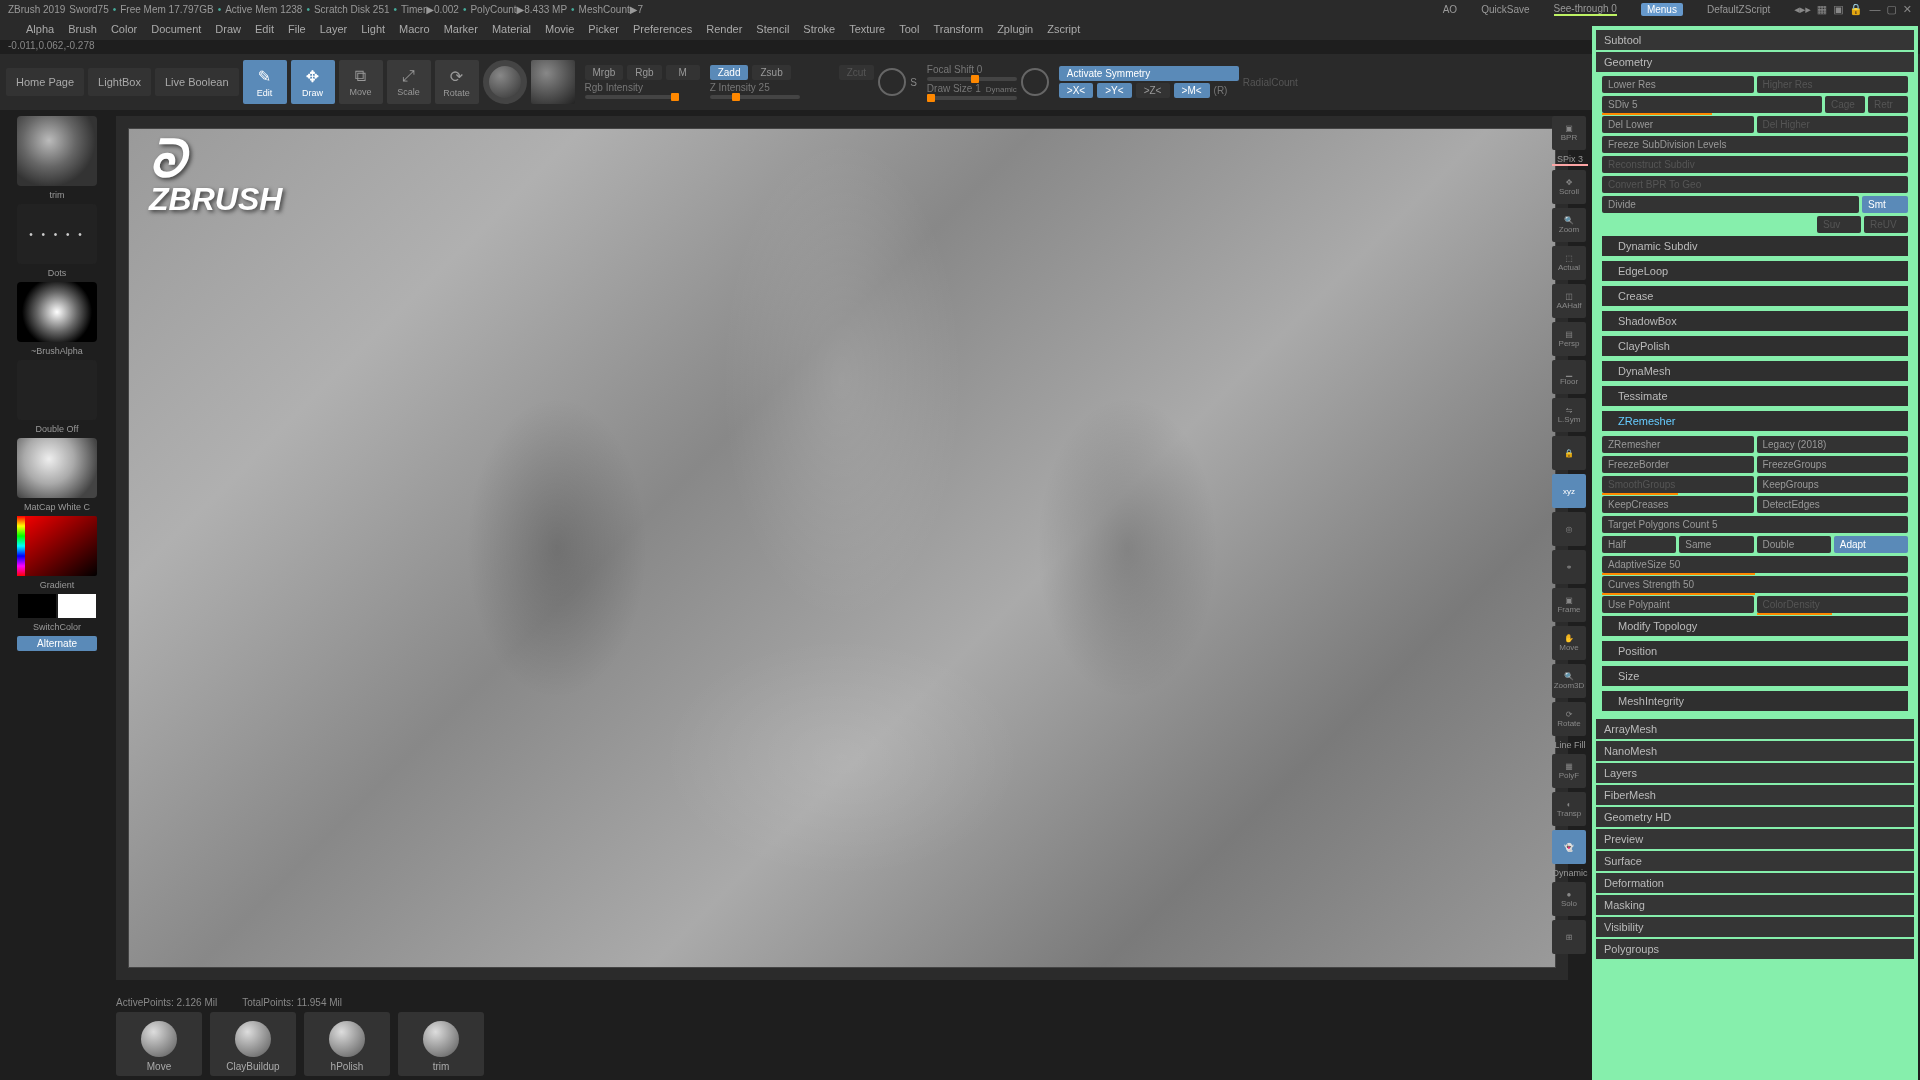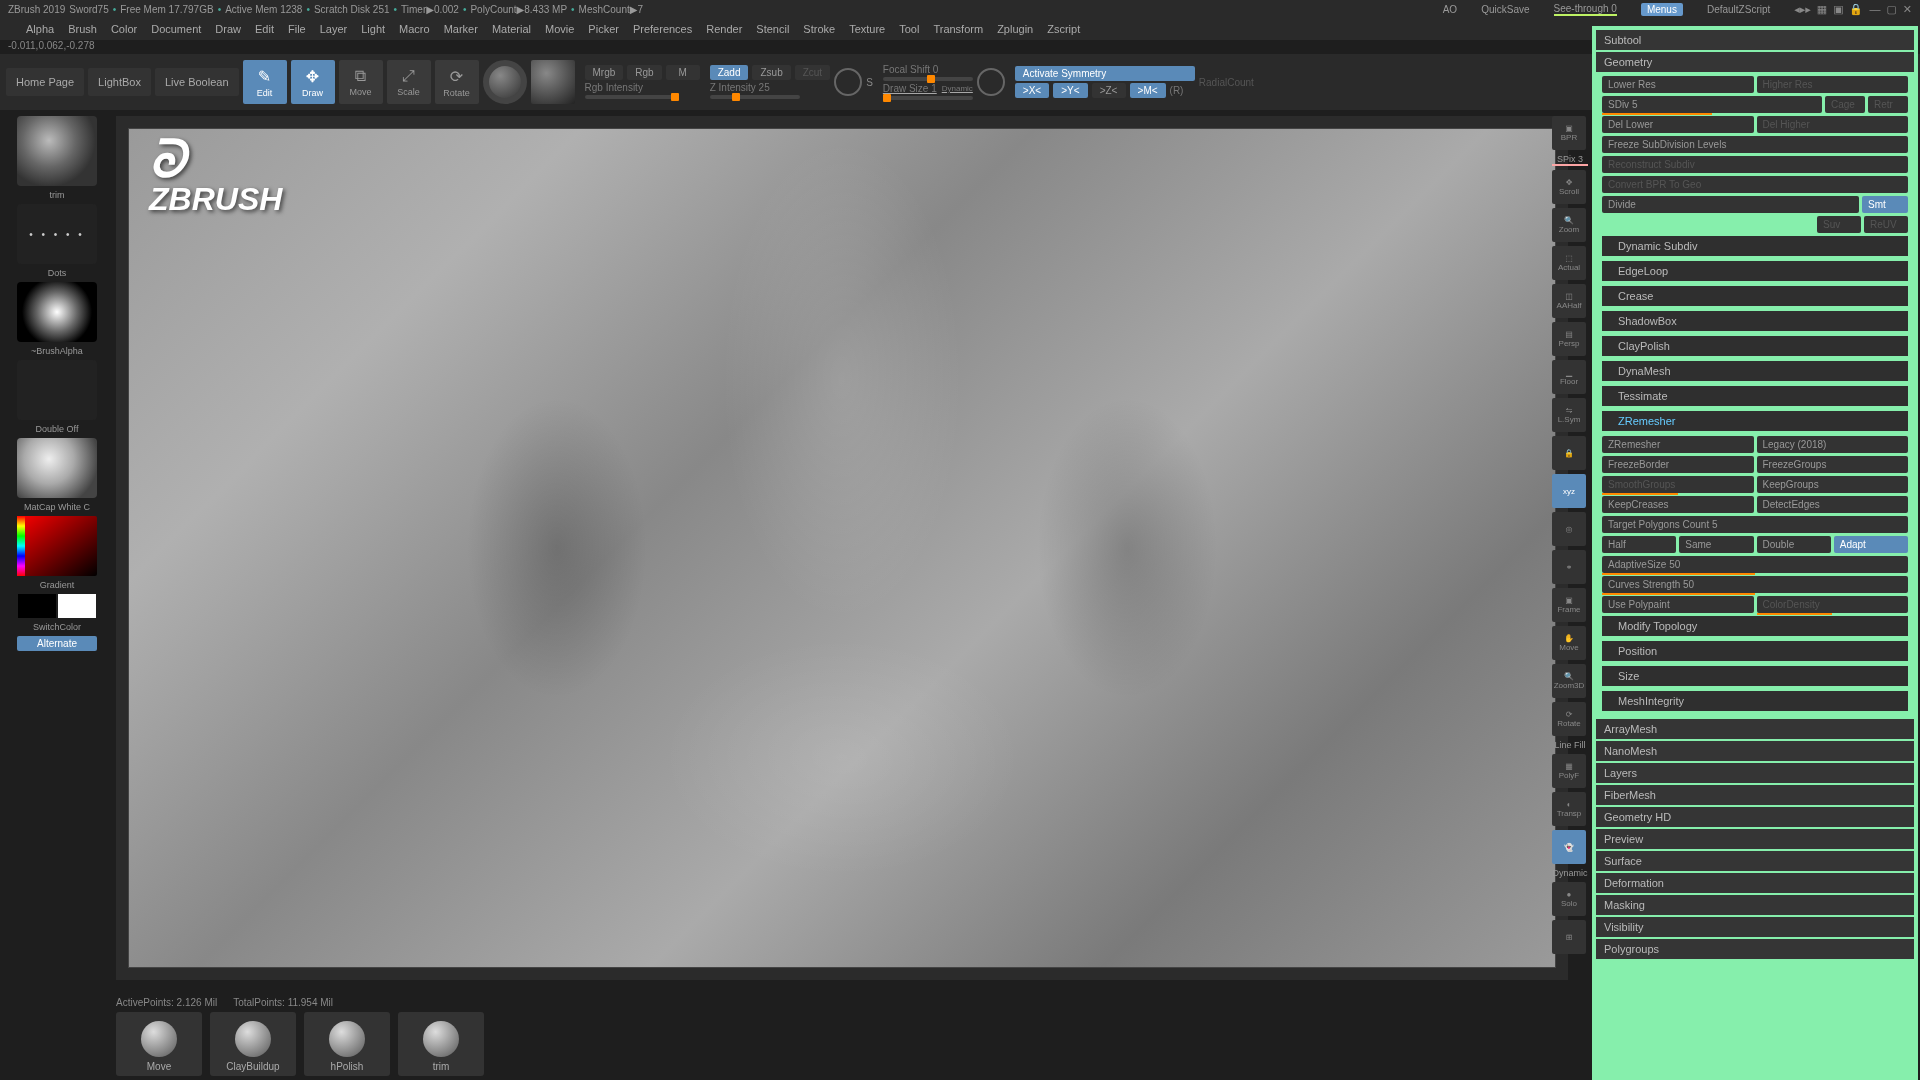--- a/index.html
+++ b/index.html
@@ -14,21 +14,21 @@
 .toolbar { height:56px; background:#2a2a2a; display:flex; align-items:center; padding:0 6px; gap:4px; }
 .tool-text-btn { background:#333; padding:8px 10px; color:#aaa; font-size:11px; border-radius:2px; }
 .tool-icon-btn { width:44px; height:44px; background:#3a3a3a; display:flex; flex-direction:column; align-items:center; justify-content:center; color:#999; font-size:9px; border-radius:2px; gap:2px; }
 .tool-icon-btn.active { background:#5a8ab8; color:#fff; }
 .tool-icon-btn .ico { font-size:16px; }
 .sphere-btn { width:44px; height:44px; border-radius:2px; background:radial-gradient(circle at 35% 30%, #888, #222); }
 .param-group { display:flex; flex-direction:column; gap:2px; margin-left:6px; font-size:10px; }
 .param-row { display:flex; gap:4px; align-items:center; }
 .param-btn { background:#333; padding:2px 8px; color:#999; border-radius:2px; min-width:34px; text-align:center; }
 .param-btn.active { background:#5a8ab8; color:#fff; }
-.param-btn.dim { color:#555; }
+.param-btn.dim { color:#555;margin-left:44px; }
 .slider-track { width:90px; height:4px; background:#444; position:relative; border-radius:2px; }
 .slider-thumb { position:absolute; width:8px; height:8px; background:#ff8800; border-radius:1px; top:-2px; }
 .small-label { color:#777; font-size:10px; }
 .dial { width:28px; height:28px; border:2px solid #666; border-radius:50%; position:relative; }
 .left-panel { position:absolute; left:2px; top:116px; width:110px; display:flex; flex-direction:column; align-items:center; gap:4px; }
 .brush-thumb { width:80px; height:70px; background:radial-gradient(circle at 40% 35%, #bbb 0%, #666 40%, #333 70%); border-radius:4px; }
 .dots-thumb { width:80px; height:60px; background:#222; display:flex; align-items:center; justify-content:center; border-radius:4px; }
 .alpha-thumb { width:80px; height:60px; background:radial-gradient(circle, #fff 0%, #666 40%, #000 70%); border-radius:4px; }
 .tex-thumb { width:80px; height:60px; background:#222; border-radius:4px; }
 .mat-thumb { width:80px; height:60px; background:radial-gradient(circle at 40% 35%, #eee 0%, #aaa 40%, #444 80%); border-radius:4px; }
@@ -57,21 +57,21 @@
 .panel-row { display:flex; gap:3px; }
 .panel-btn { flex:1; background:#333; padding:3px 6px; font-size:10px; color:#999; border-radius:2px; }
 .panel-btn.dim { color:#555; }
 .panel-btn.active { background:#5a8ab8; color:#fff; }
 .panel-btn.wide { text-align:left; }
 .panel-slider-bg { position:relative; }
 .panel-slider-bg::after { content:""; position:absolute; bottom:-2px; left:0; width:50%; height:2px; background:#ff8800; }
 .bottom-shelf { position:absolute; left:116px; bottom:4px; display:flex; gap:8px; align-items:center; }
 .shelf-item { width:86px; height:64px; background:#333; border-radius:3px; display:flex; flex-direction:column; align-items:center; justify-content:flex-end; padding-bottom:4px; font-size:10px; color:#aaa; }
 .shelf-ball { width:36px; height:36px; border-radius:50%; background:radial-gradient(circle at 35% 30%, #ddd, #555); margin-bottom:4px; }
-.stats { position:absolute; left:116px; bottom:72px; font-size:10px; color:#888; display:flex; gap:16px; }
+.stats { position:absolute; left:116px; bottom:72px; font-size:10px; color:#888; display:flex; gap:25px; }
 .title-icons { display:flex; gap:6px; font-size:11px; color:#888; }
 .title-icons span { cursor:pointer; }
 .accent-dot { color:#4a9; }
 </style>
 </head>
 <body>
 
 <div class="titlebar">
   <div class="left">
     <span>ZBrush 2019</span>
@@ -182,21 +182,21 @@
         <div class="slider-thumb" style="left:22px;"></div>
       </div>
   </div>
   <div class="dial"></div>
   <div style="color:#888;font-size:10px;">S</div>
   <div class="param-group">
     <div class="small-label">Focal Shift 0</div>
     <div class="slider-track">
         <div class="slider-thumb" style="left:44px;"></div>
       </div>
-    <div style="display:flex;justify-content:space-between;align-items:center;text-decoration:underline;">
+    <div style="display:flex;justify-content:space-between;align-items:flex-end;">
         <span class="small-label">Draw Size 1</span>
         <span class="small-label" style="font-size:8px;">Dynamic</span>
       </div>
     <div class="slider-track">
         <div class="slider-thumb" style="left:0;"></div>
       </div>
   </div>
   <div class="dial"></div>
   <div class="param-group">
     <div class="param-btn active" style="width:180px;text-align:left;">Activate Symmetry</div>

